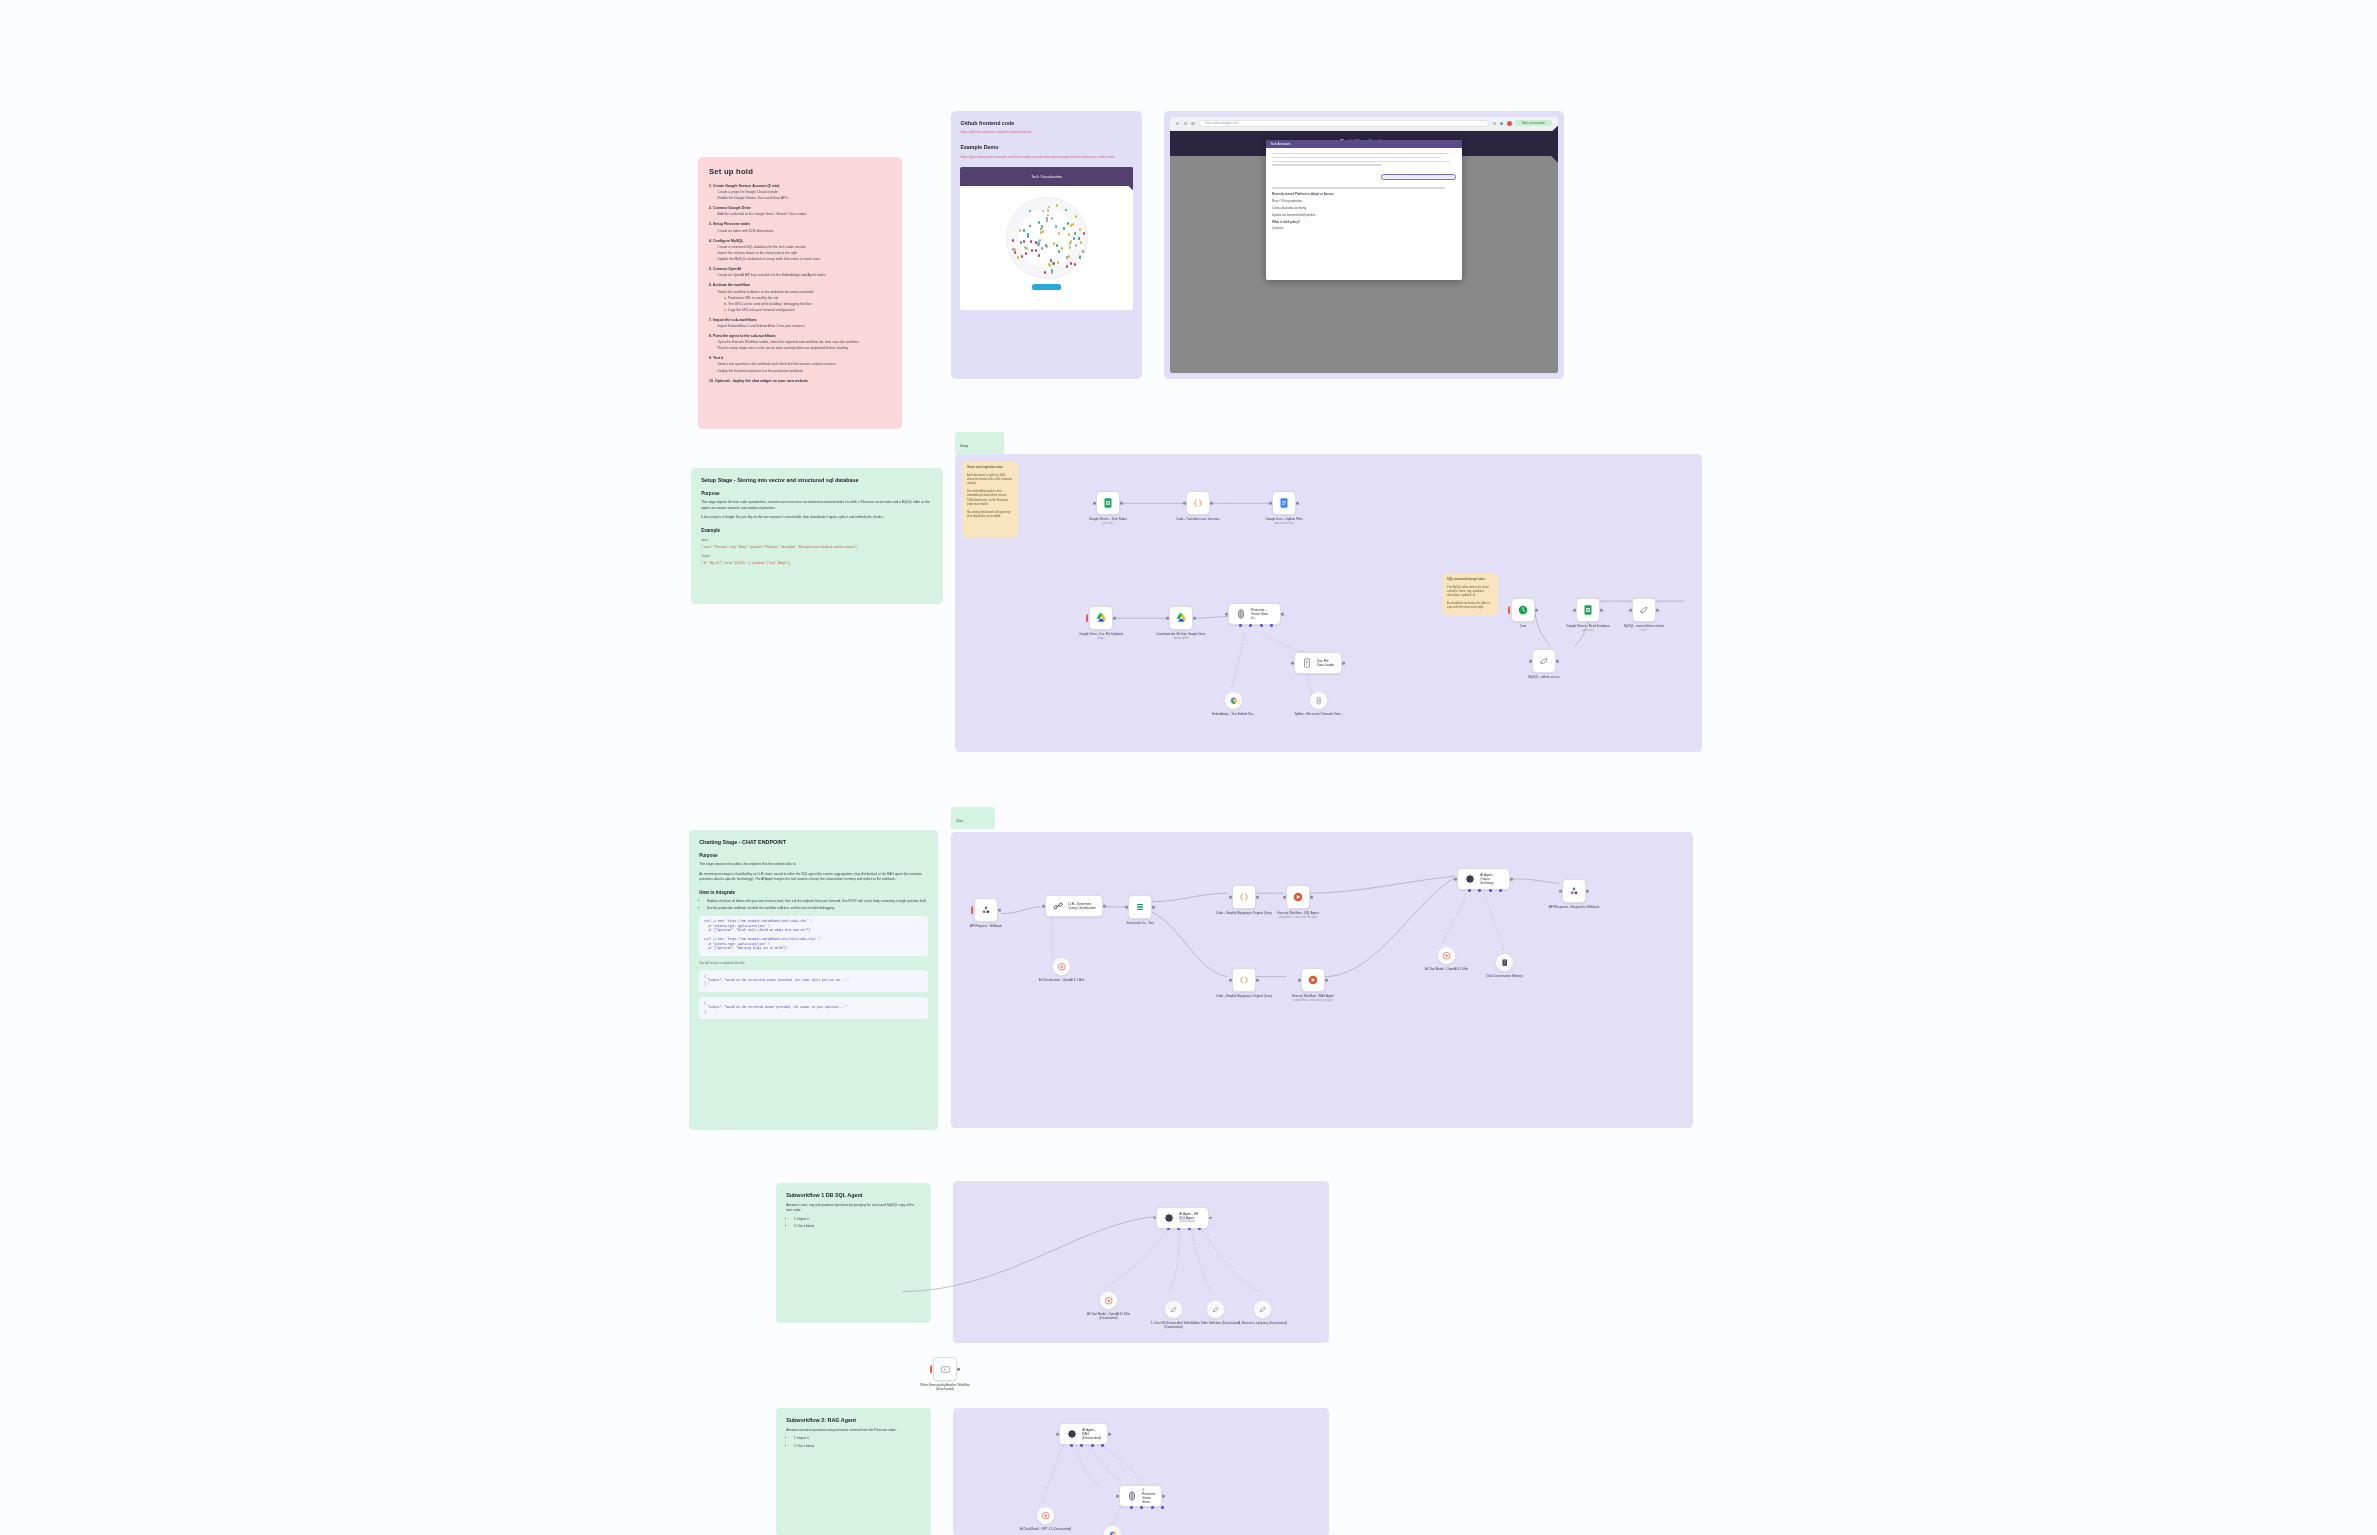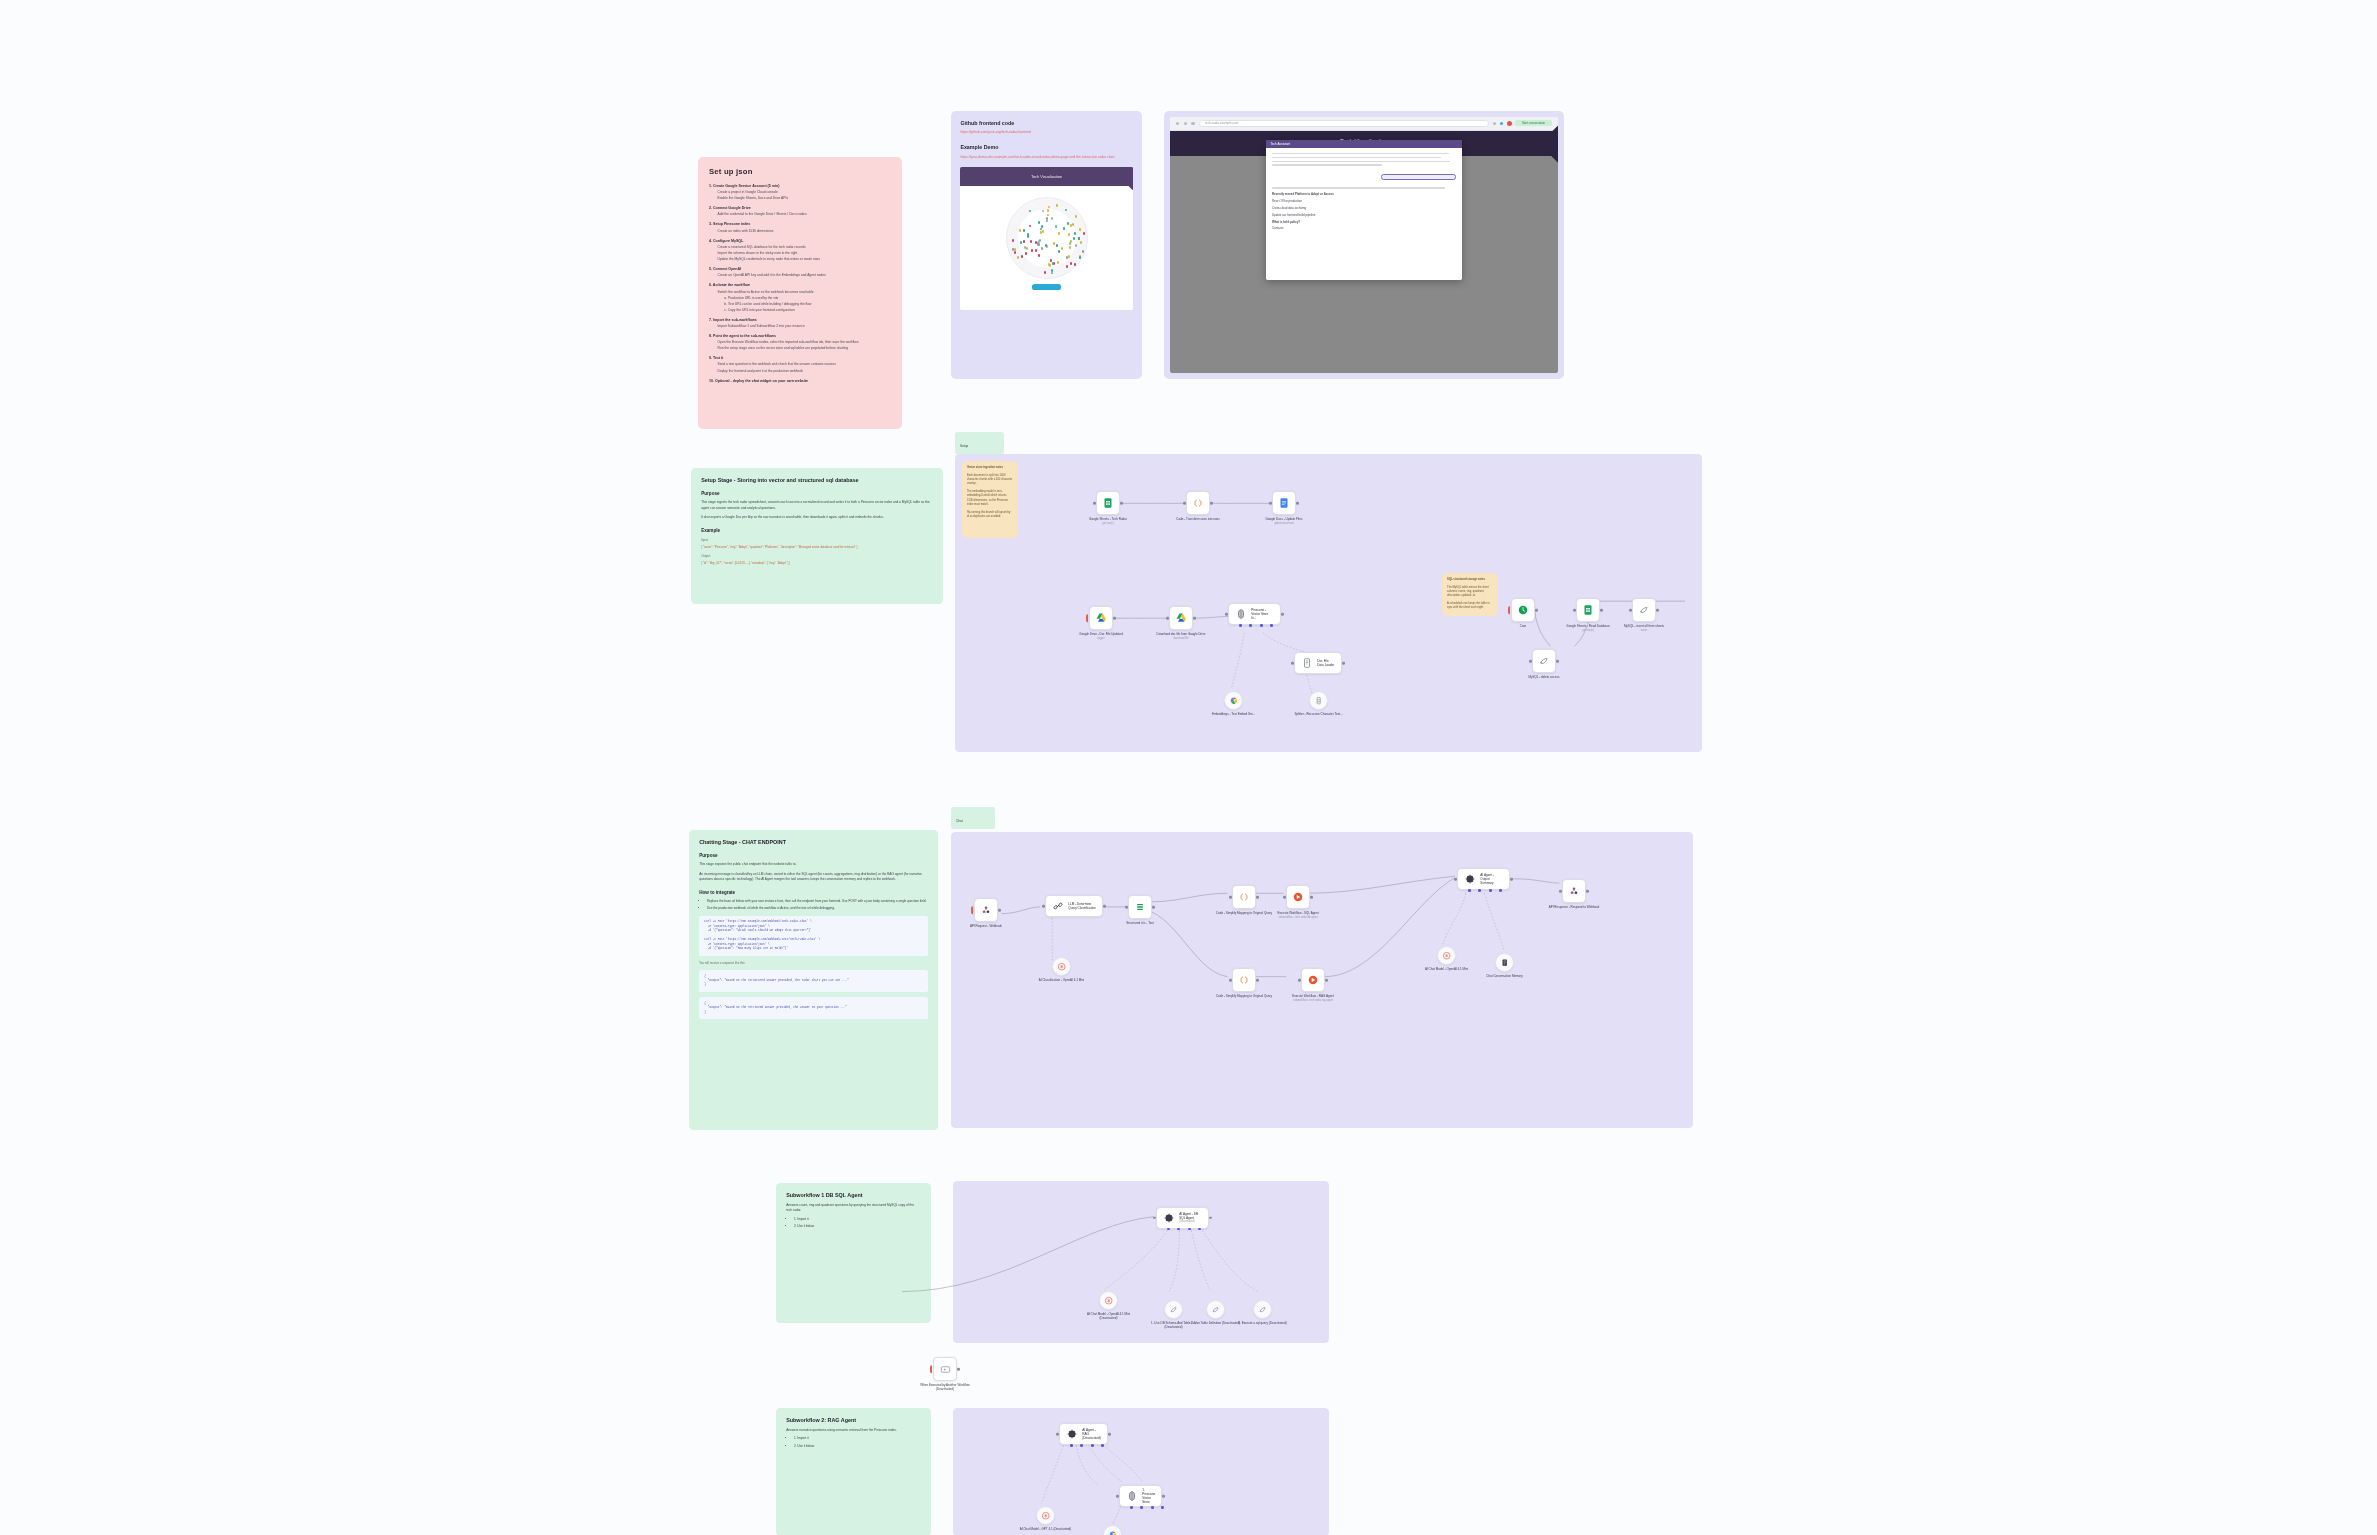--- a/index.html
+++ b/index.html
@@ -102,21 +102,21 @@
   .gnote li { font-size:3.1px; color:#43434e; line-height:1.6; margin-top:2.6px; }
   .codebox { background:#f4f6fd; border-radius:2.6px; padding:4.3px 5.1px; margin-top:5.1px; }
   .codebox code { font-family:"Liberation Mono", monospace; font-size:2.8px; color:#4a4ab4; display:block; line-height:1.6; white-space:pre-wrap; word-break:break-all;}
 </style>
 </head>
 <body>
 
 <div id="canvas">
 
   <div class="sticky sticky-pink" id="setup-note">
-    <div class="s-title">Set up json</div>
+    <div class="s-title">Set up hold</div>
     <ol id="setup-list">
         <li class="step">1. Create Google Service Account (5 min)</li>
         <li class="sub">Create a project in Google Cloud console</li>
         <li class="sub">Enable the Google Sheets, Docs and Drive APIs</li>
         <li class="step">2. Connect Google Drive</li>
         <li class="sub">Add the credential to the Google Drive / Sheets / Docs nodes</li>
         <li class="step">3. Setup Pinecone index</li>
         <li class="sub">Create an index with 1536 dimensions</li>
         <li class="step">4. Configure MySQL</li>
         <li class="sub">Create a structured SQL database for the tech radar records</li>

